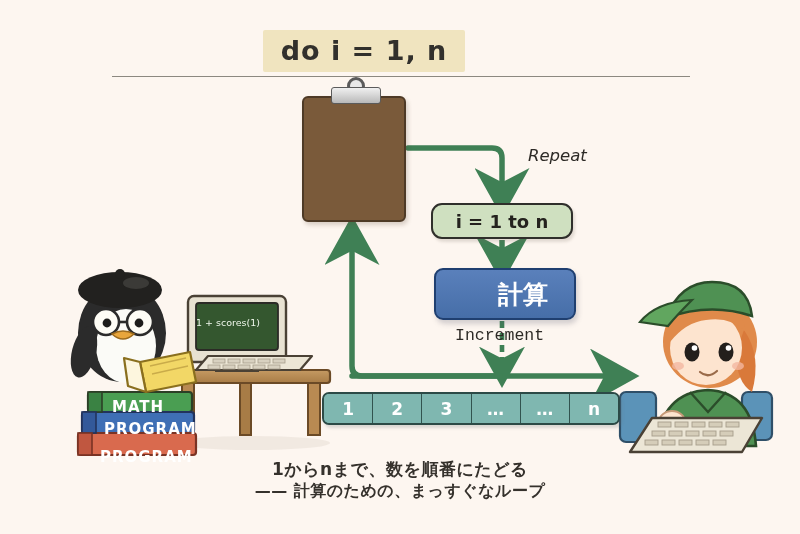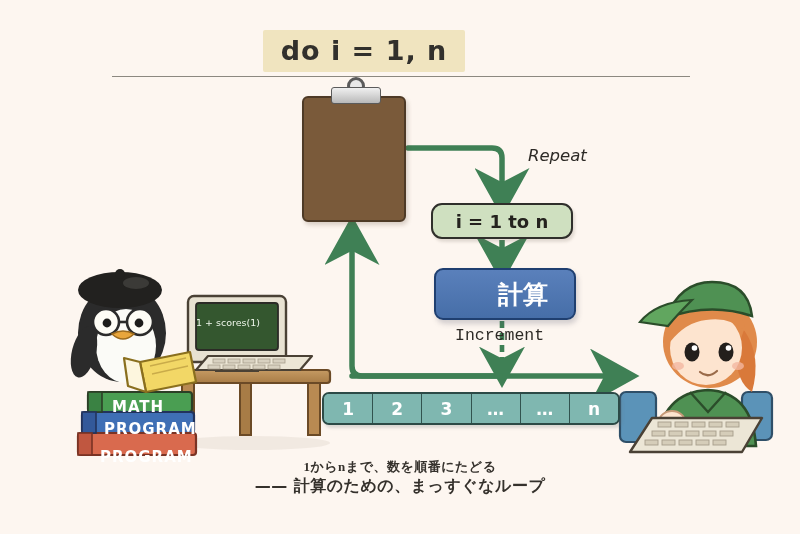--- a/index.html
+++ b/index.html
@@ -140,21 +140,21 @@
   }
   .seq-cell:last-child { border-right: none; }
 
   
   .caption {
     position: absolute; left: 0; top: 458px; width: 800px;
     text-align: center;
     font-family: "DejaVu Sans", sans-serif;
     color: #35312c;
   }
-  .cap1 { font-size: 13px; font-weight: 700; letter-spacing: .5px; font-family: Liberation Serif, serif; }
+  .cap1 { font-size: 17px; font-weight: 700; letter-spacing: .5px; }
   .cap2 { font-size: 16px; font-weight: 700; letter-spacing: .5px; }
 
   .screen-text {
     position: absolute; left: 196px; top: 317px;
     font-size: 9.5px; color: #eef6ea;
     font-family: "DejaVu Sans", sans-serif;
     white-space: nowrap;
   }
   .book-label {
     position: absolute;

